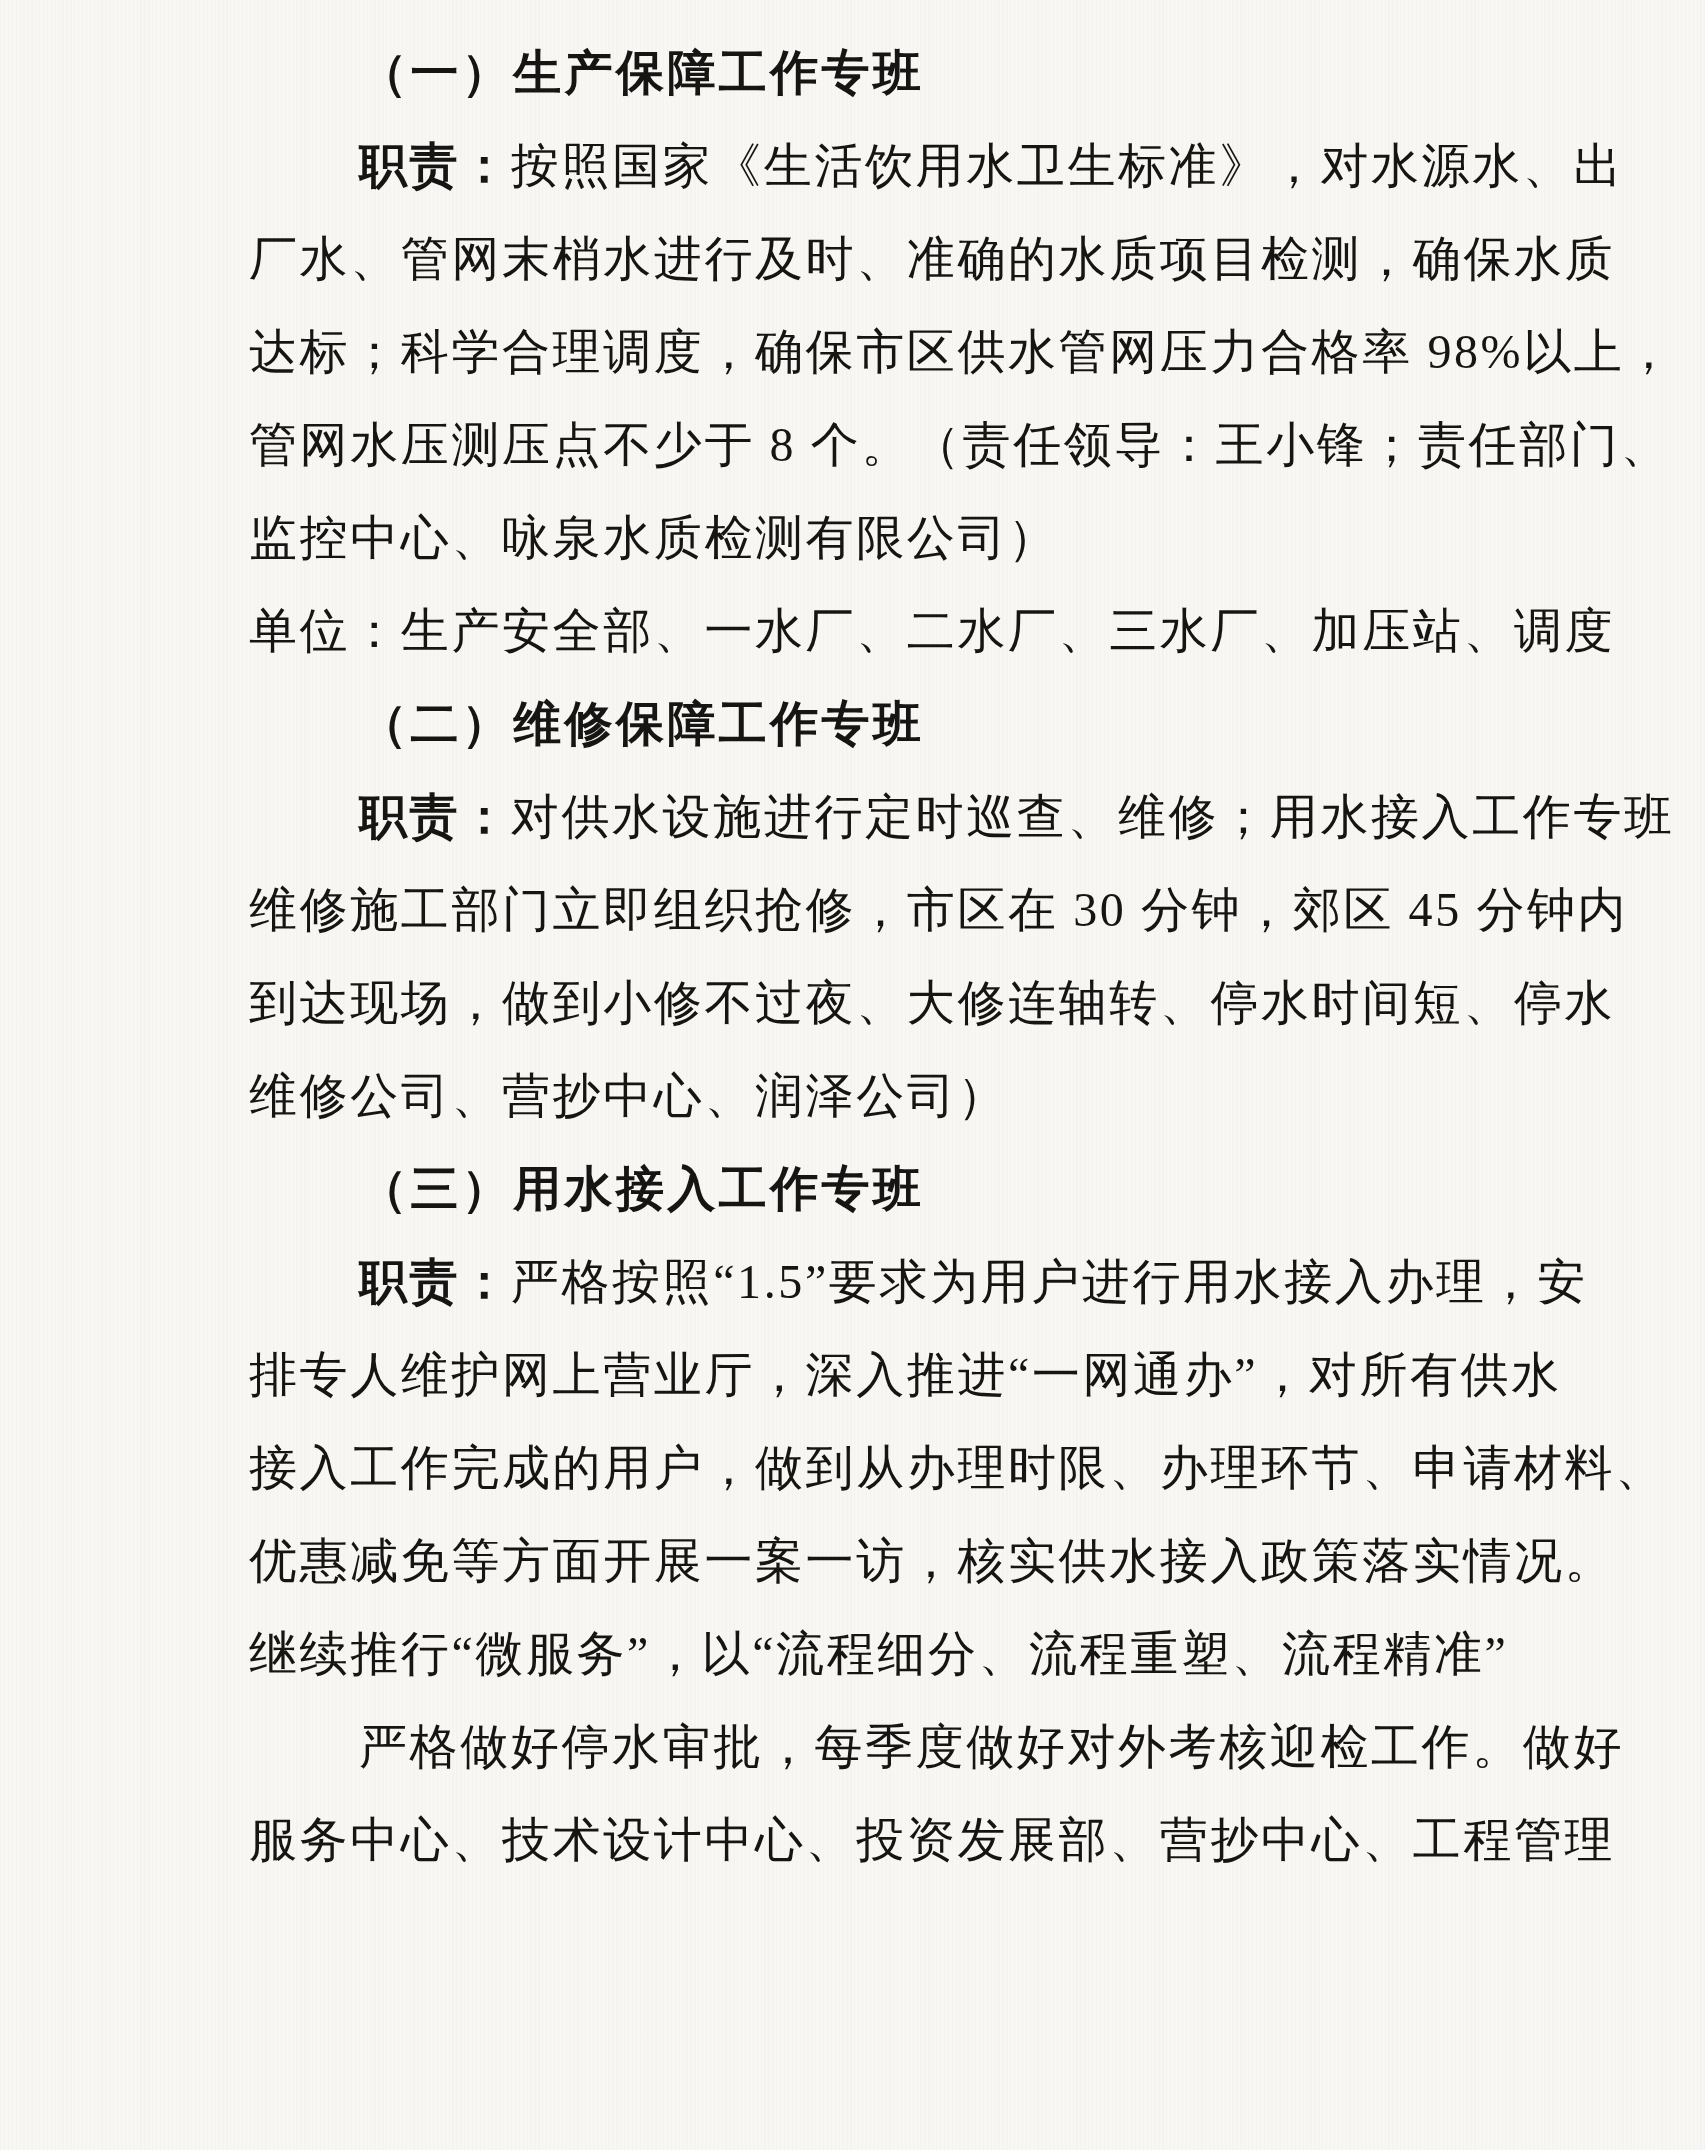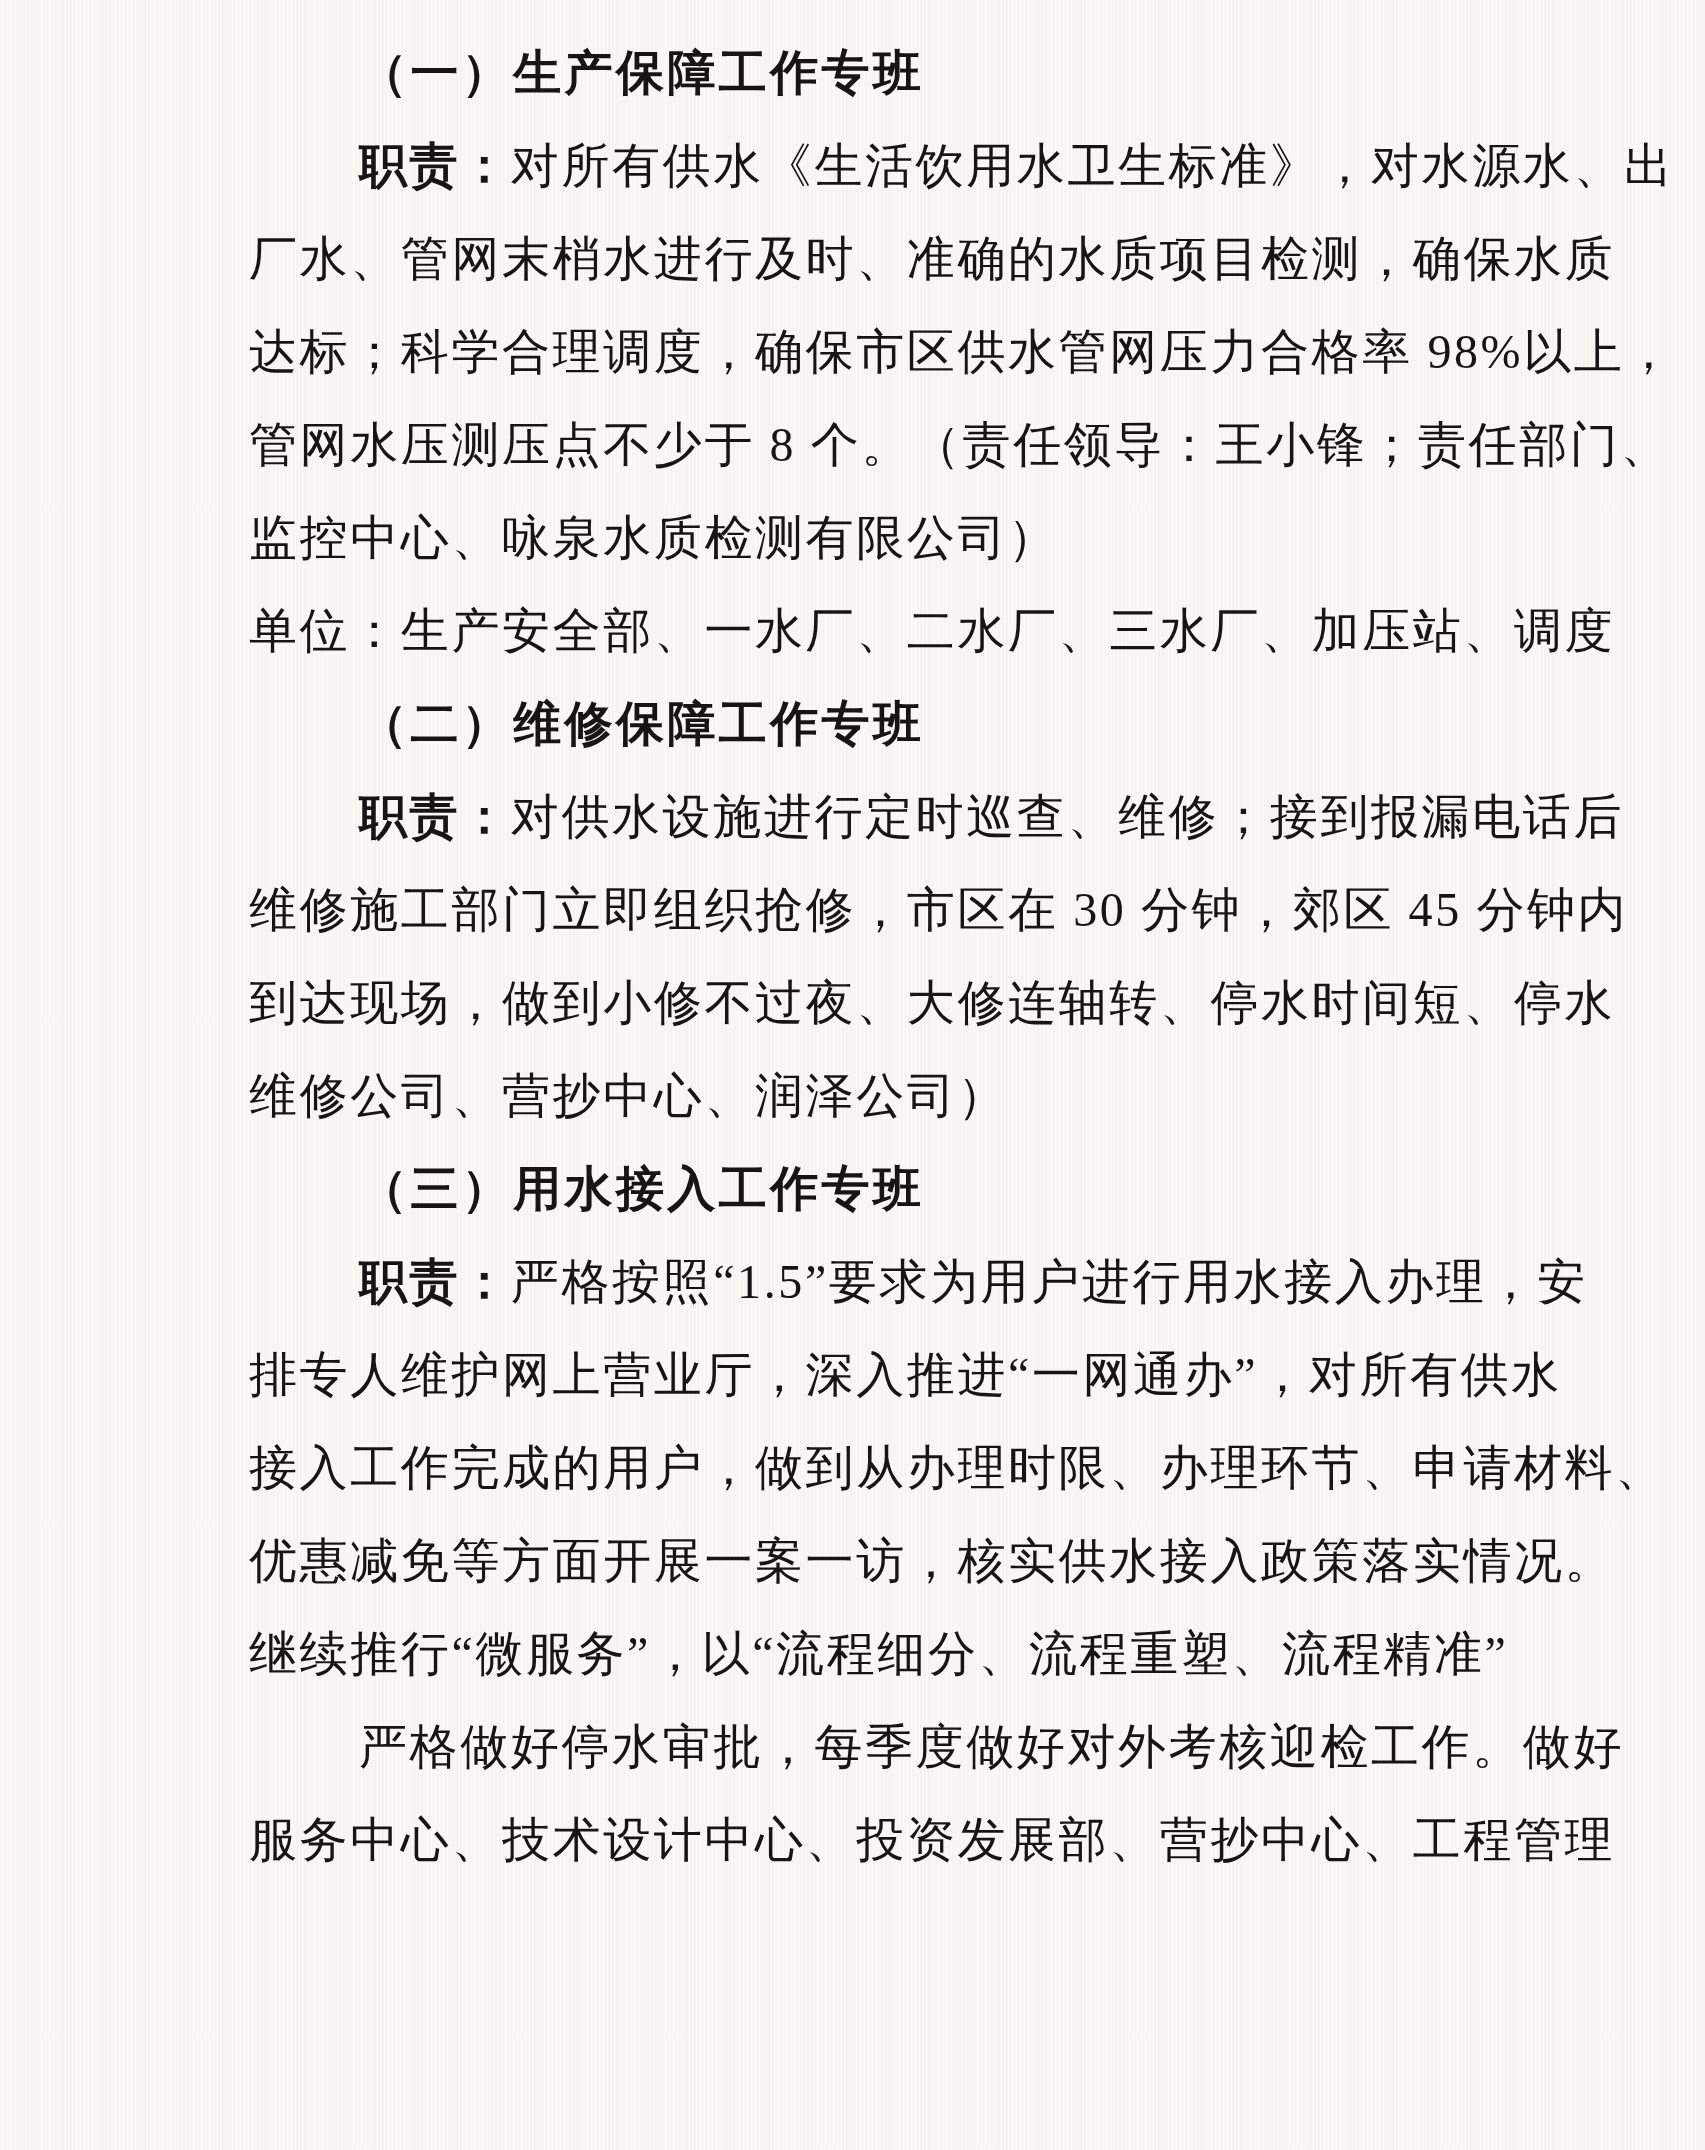--- a/index.html
+++ b/index.html
@@ -47,28 +47,28 @@
     font-weight: 700;
   }
 </style>
 </head>
 <body>
 
 <div class="page">
 
   <div class="textblock">
     <div class="line heading indent"><span class="prefix"></span><span>（一）生产保障工作专班</span></div>
-    <div class="line indent"><span class="prefix">职责：</span><span>对所有供水《生活饮用水卫生标准》，对水源水、出</span></div>
+    <div class="line indent"><span class="prefix">职责：</span><span>按照国家《生活饮用水卫生标准》，对水源水、出</span></div>
     <div class="line"><span class="prefix"></span><span>厂水、管网末梢水进行及时、准确的水质项目检测，确保水质</span></div>
     <div class="line"><span class="prefix"></span><span>达标；科学合理调度，确保市区供水管网压力合格率 98%以上，</span></div>
     <div class="line"><span class="prefix"></span><span>管网水压测压点不少于 8 个。（责任领导：王小锋；责任部门、</span></div>
     <div class="line"><span class="prefix"></span><span>监控中心、咏泉水质检测有限公司）</span></div>
     <div class="line"><span class="prefix"></span><span>单位：生产安全部、一水厂、二水厂、三水厂、加压站、调度</span></div>
     <div class="line heading indent"><span class="prefix"></span><span>（二）维修保障工作专班</span></div>
-    <div class="line indent"><span class="prefix">职责：</span><span>对供水设施进行定时巡查、维修；接到报漏电话后</span></div>
+    <div class="line indent"><span class="prefix">职责：</span><span>对供水设施进行定时巡查、维修；用水接入工作专班</span></div>
     <div class="line"><span class="prefix"></span><span>维修施工部门立即组织抢修，市区在 30 分钟，郊区 45 分钟内</span></div>
     <div class="line"><span class="prefix"></span><span>到达现场，做到小修不过夜、大修连轴转、停水时间短、停水</span></div>
     <div class="line"><span class="prefix"></span><span>维修公司、营抄中心、润泽公司）</span></div>
     <div class="line heading indent"><span class="prefix"></span><span>（三）用水接入工作专班</span></div>
     <div class="line indent"><span class="prefix">职责：</span><span>严格按照“1.5”要求为用户进行用水接入办理，安</span></div>
     <div class="line"><span class="prefix"></span><span>排专人维护网上营业厅，深入推进“一网通办”，对所有供水</span></div>
     <div class="line"><span class="prefix"></span><span>接入工作完成的用户，做到从办理时限、办理环节、申请材料、</span></div>
     <div class="line"><span class="prefix"></span><span>优惠减免等方面开展一案一访，核实供水接入政策落实情况。</span></div>
     <div class="line"><span class="prefix"></span><span>继续推行“微服务”，以“流程细分、流程重塑、流程精准”</span></div>
     <div class="line indent"><span class="prefix"></span><span>严格做好停水审批，每季度做好对外考核迎检工作。做好</span></div>

